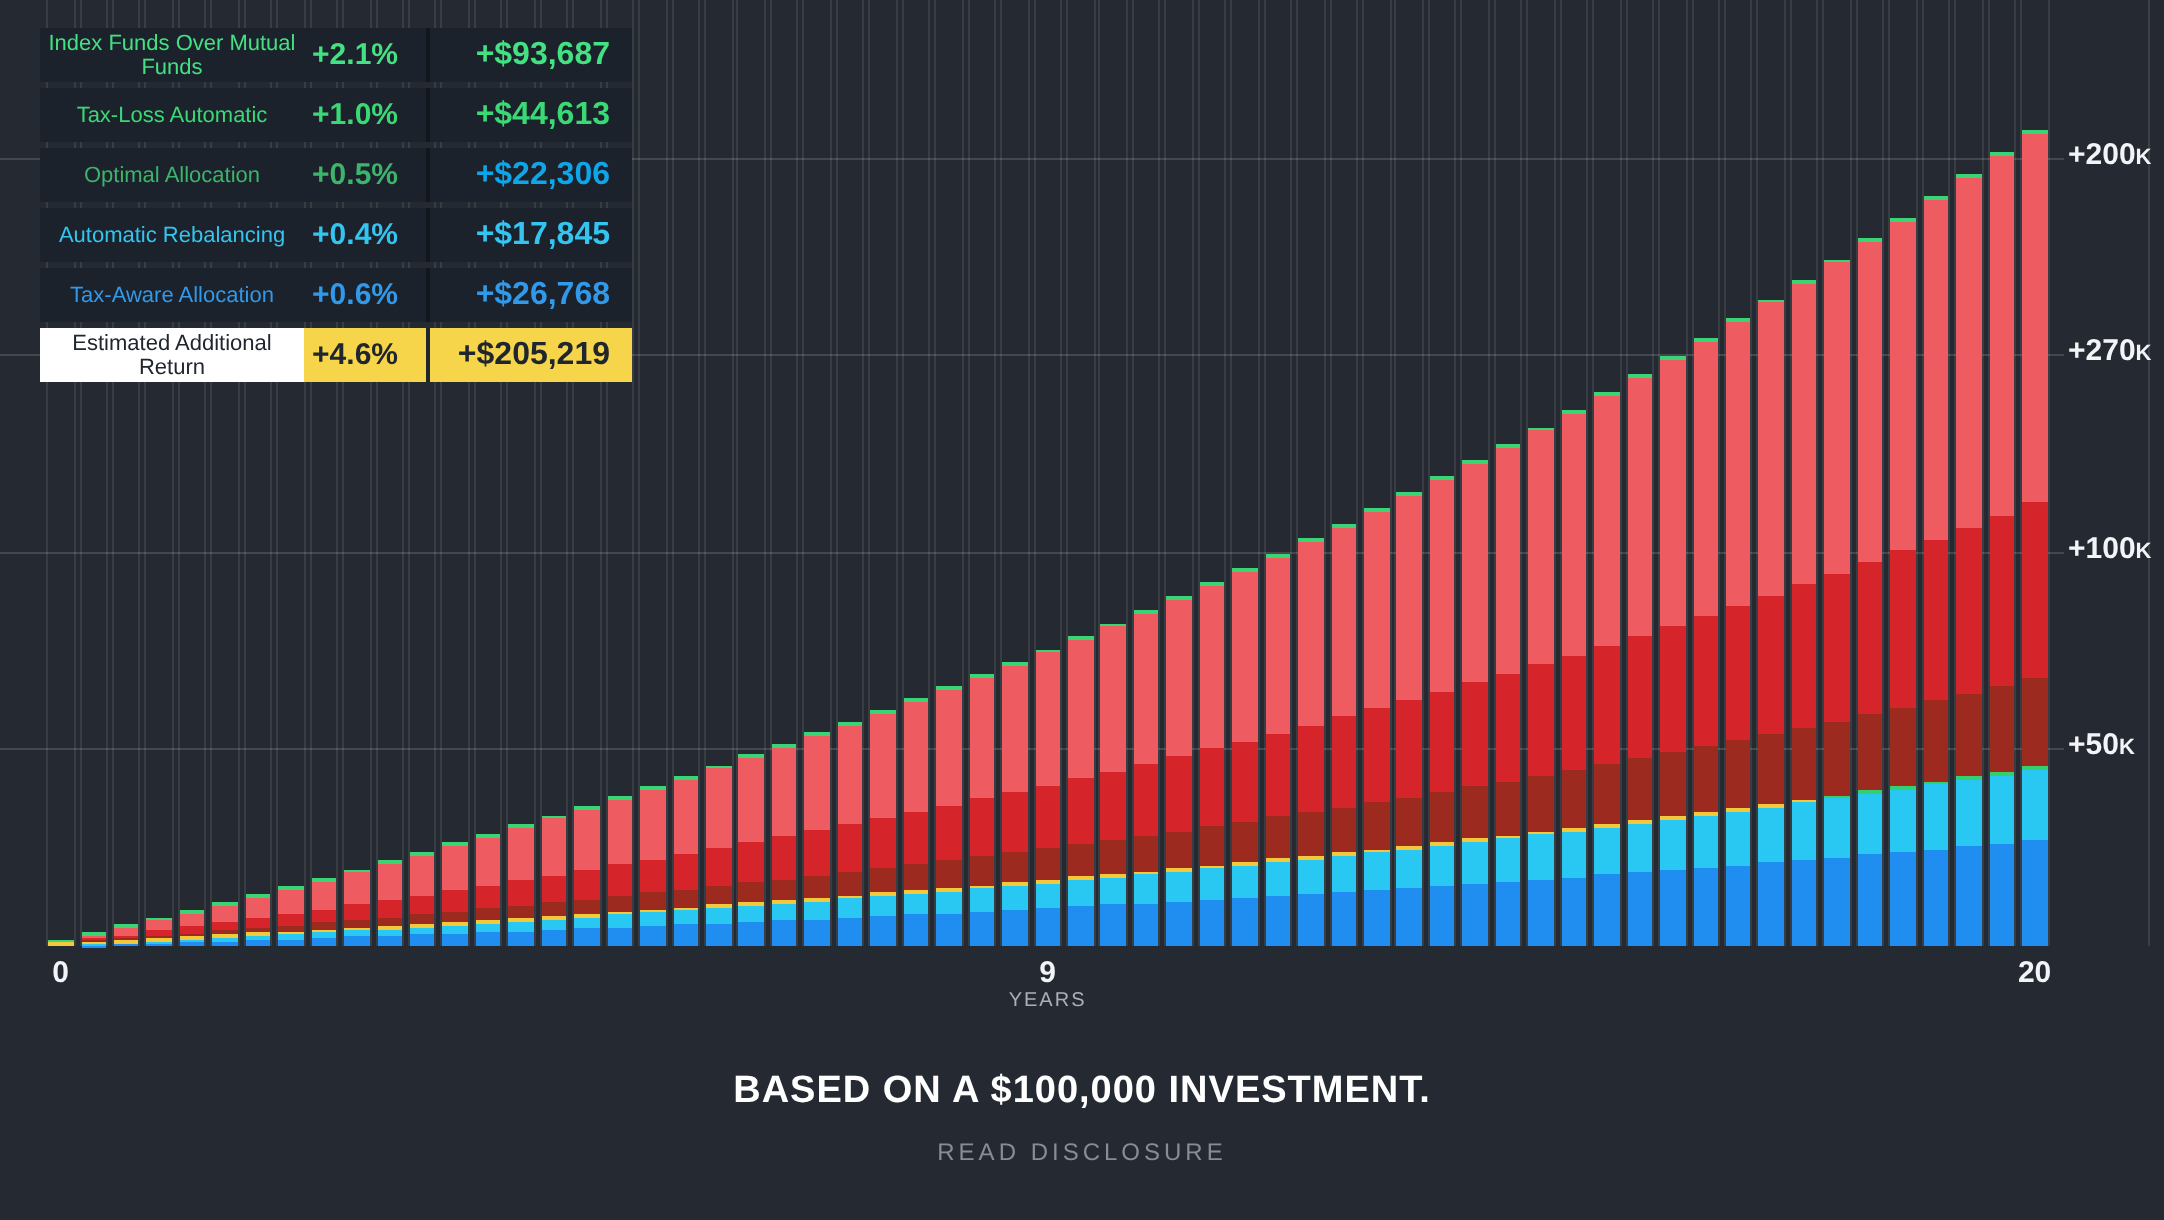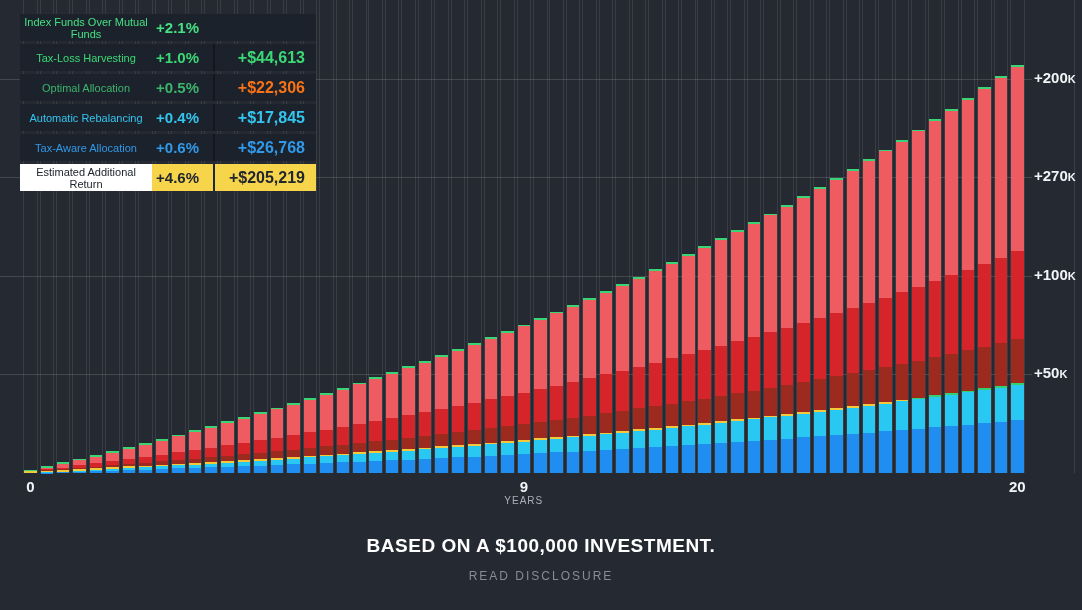--- a/index.html
+++ b/index.html
@@ -764,30 +764,31 @@
       <div class="x-tick" style="left: 1017.3px;">
         <div>20</div>
       </div>
     </div>
 
   <div class="legend">
     <div id="legend-rows">
         <div class="legend-row">
           <div class="cell cell-label" style="color: rgb(68, 225, 131);">Index Funds Over Mutual Funds</div>
           <div class="cell cell-pct" style="color: rgb(68, 225, 131);">+2.1%</div>
+          <div class="cell cell-val" style="color: rgb(68, 225, 131);">+$93,687</div>
         </div>
         <div class="legend-row">
-          <div class="cell cell-label" style="color: rgb(59, 217, 118);">Tax-Loss Harvesting</div>
+          <div class="cell cell-label" style="color: rgb(59, 217, 118);">Tax-Loss Automatic</div>
           <div class="cell cell-pct" style="color: rgb(59, 217, 118);">+1.0%</div>
           <div class="cell cell-val" style="color: rgb(59, 217, 118);">+$44,613</div>
         </div>
         <div class="legend-row">
           <div class="cell cell-label" style="color: rgb(60, 180, 108);">Optimal Allocation</div>
           <div class="cell cell-pct" style="color: rgb(60, 180, 108);">+0.5%</div>
-          <div class="cell cell-val" style="color: #f97316;">+$22,306</div>
+          <div class="cell cell-val" style="color: #0ea5e9;">+$22,306</div>
         </div>
         <div class="legend-row">
           <div class="cell cell-label" style="color: rgb(51, 197, 240);">Automatic Rebalancing</div>
           <div class="cell cell-pct" style="color: rgb(51, 197, 240);">+0.4%</div>
           <div class="cell cell-val" style="color: rgb(51, 197, 240);">+$17,845</div>
         </div>
         <div class="legend-row">
           <div class="cell cell-label" style="color: rgb(48, 153, 234);">Tax-Aware Allocation</div>
           <div class="cell cell-pct" style="color: rgb(48, 153, 234);">+0.6%</div>
           <div class="cell cell-val" style="color: rgb(48, 153, 234);">+$26,768</div>

